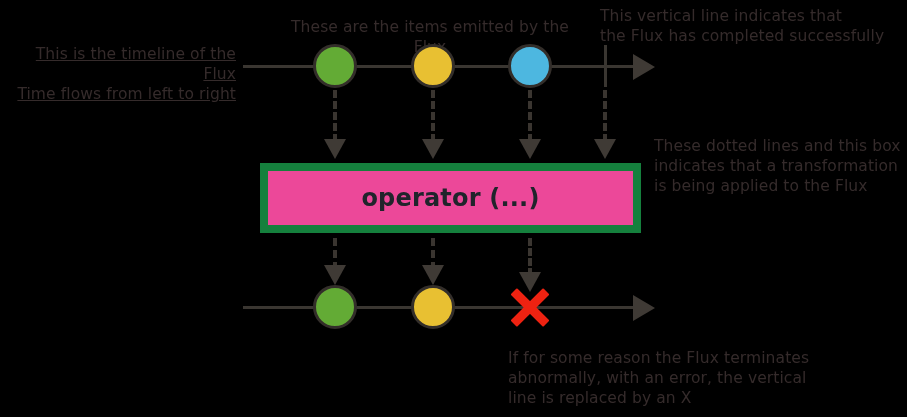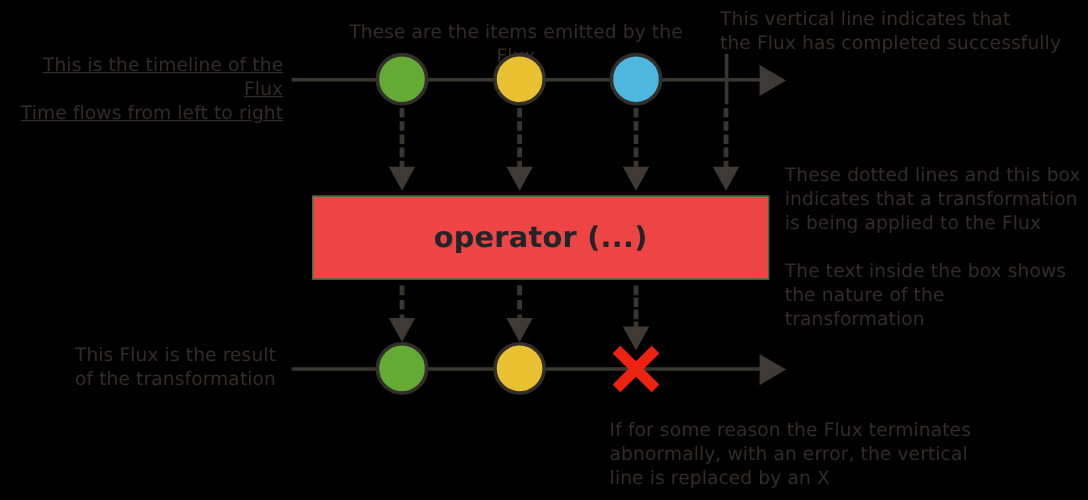--- a/index.html
+++ b/index.html
@@ -63,22 +63,22 @@
   }
   .dot-arrow {
     position: absolute;
     width: 0; height: 0;
     border-left: 11px solid transparent;
     border-right: 11px solid transparent;
     border-top: 20px solid #3f3a35;
   }
   .opbox {
     position: absolute;
-    background: #ef4444;
-    border: 1px solid #15803d;
+    background: #ec4899;
+    border: 8px solid #15803d;
     box-sizing: border-box;
     display: flex;
     align-items: center;
     justify-content: center;
   }
   .opbox-label {
     font-family: "DejaVu Sans", sans-serif;
     font-weight: bold;
     font-size: 24px;
     color: #20242b;
@@ -112,25 +112,21 @@
 
   <div class="annot center" style="left:275px; top:17px; width:310px;">These are the items emitted by the Flux</div>
 
   <div class="annot left" style="left:600px; top:6px; width:305px;">This vertical line indicates that
 the Flux has completed successfully</div>
 
   <div class="annot left" style="left:654px; top:136px; width:250px;">These dotted lines and this box
 indicates that a transformation
 is being applied to the Flux</div>
 
-  <div class="annot left" style="left:654px; top:216px; width:250px;">The text inside the box shows
-the nature of the transformation</div>
 
-  <div class="annot right" style="left:0px; top:286px; width:230px;">This Flux is the result
-of the transformation</div>
 
   <div class="annot left" style="left:508px; top:348px; width:390px;">If for some reason the Flux terminates
 abnormally, with an error, the vertical
 line is replaced by an X</div>
 
   <div class="timeline" style="left:243px; top:65px; width:392px;"></div>
   <div class="arrowhead" style="left:633px; top:53.5px;"></div>
 
   <div class="complete-line" style="left:604px; top:45px; height:42px;"></div>
 

